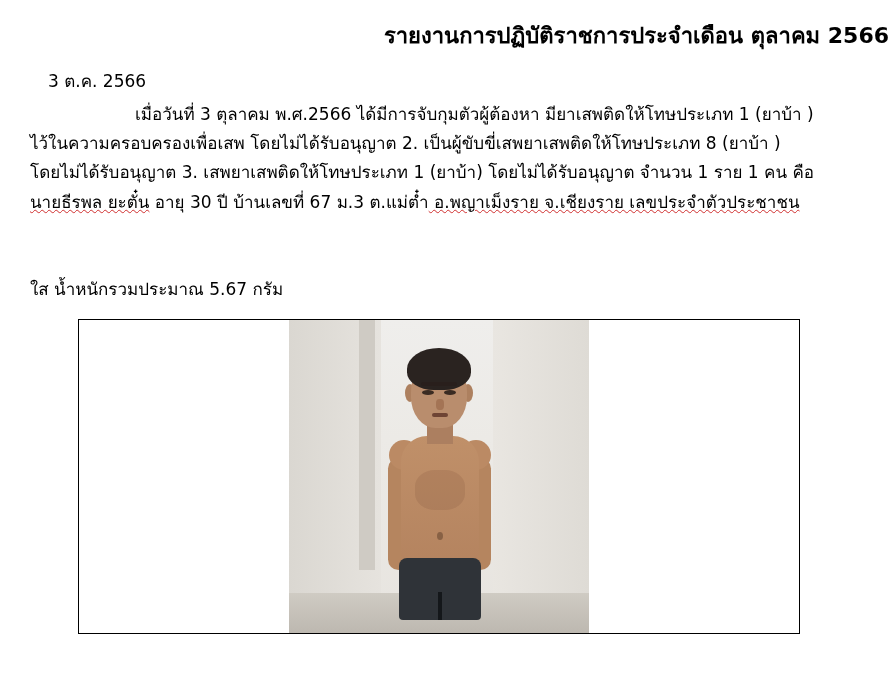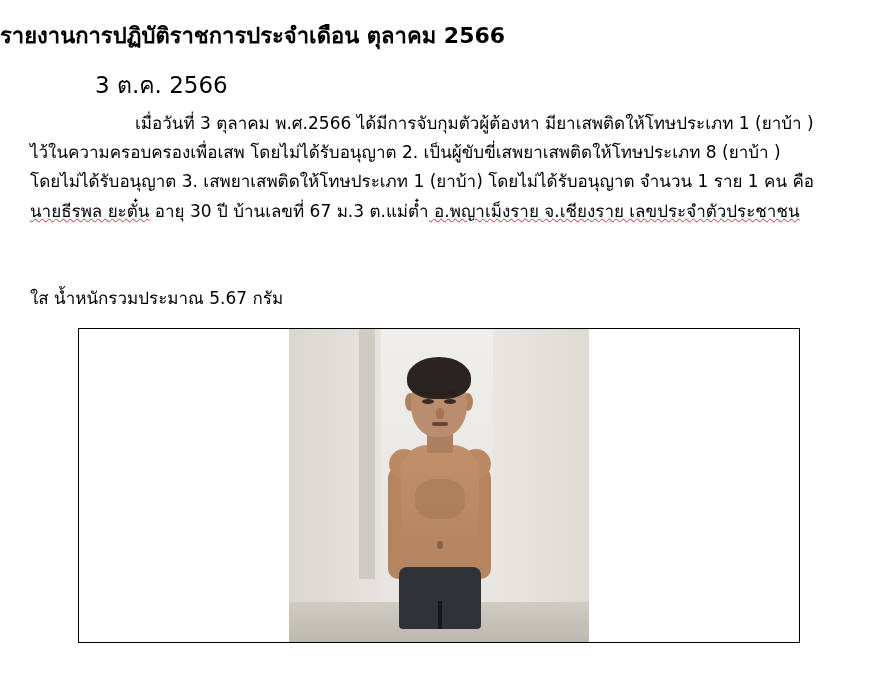--- a/index.html
+++ b/index.html
@@ -14,29 +14,29 @@
     color: #000000;
     overflow: hidden;
   }
   .page {
     position: relative;
     width: 889px;
     height: 688px;
     box-sizing: border-box;
   }
   .doc-title {
-    text-align: left;
+    text-align: right;
     font-size: 22px;
     font-weight: bold;
     margin: 18px 0 0 0;
     letter-spacing: 0px;
   }
   .date-line {
-    margin: 14px 0 0 95px;
-    font-size: 23px;
+    margin: 14px 0 0 48px;
+    font-size: 17px;
   }
   .body-text {
     margin: 6px 30px 0 30px;
     font-size: 17px;
     line-height: 1.72;
     text-align: left;
     word-spacing: 0px;
   }
   .body-text .indent {
     display: inline-block;

